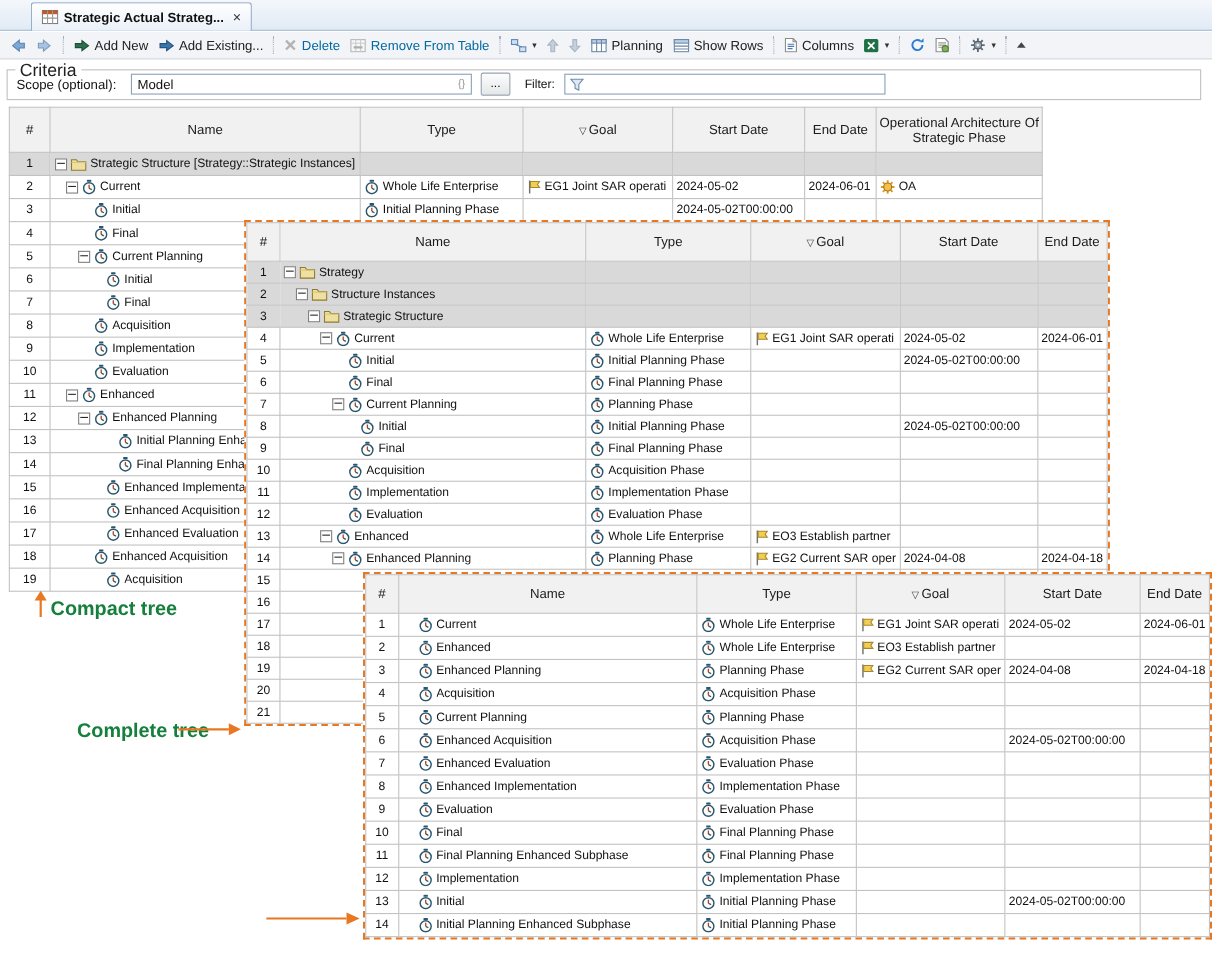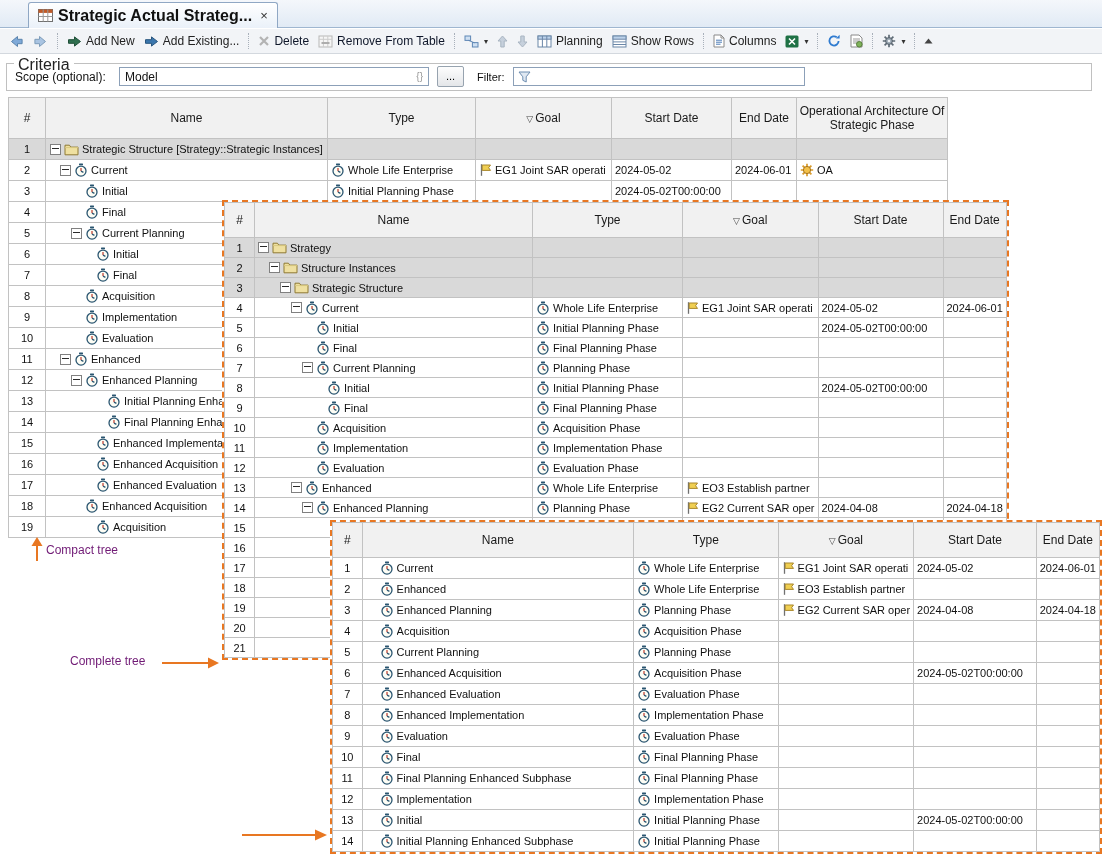--- a/index.html
+++ b/index.html
@@ -5,29 +5,29 @@
   html,body{margin:0;padding:0}
   body{width:1102px;height:867px;position:relative;overflow:hidden;background:#fff;
        font-family:"Liberation Sans",sans-serif;color:#111}
 
   
   .tabbar{position:absolute;left:0;top:0;width:1102px;height:28px;
           background:linear-gradient(#f4f7fb,#e1eaf5);border-bottom:1px solid #9fb6d0;box-sizing:border-box}
   .tab{position:absolute;left:28px;top:2px;height:26px;display:flex;align-items:center;gap:5px;
        padding:0 9px;background:linear-gradient(#ffffff,#eaf1f9);
        border:1px solid #8fa7c4;border-bottom:none;border-radius:3px 3px 0 0;box-sizing:border-box}
-  .tab-title{font-size:16px;font-weight:bold;white-space:nowrap}
+  .tab-title{font-size:12px;font-weight:bold;white-space:nowrap}
   .tab-close{font-size:13px;color:#333;margin-left:3px;line-height:1}
 
   
   .toolbar{position:absolute;left:0;top:29px;width:1102px;height:25px;background:#f2f4f7;
            border-bottom:1px solid #d3d8de;display:flex;align-items:center;padding:0 5px;
            box-sizing:border-box;font-size:12px;color:#222;gap:1px}
   .tbtn{display:inline-flex;align-items:center;gap:4px;padding:2px 4px;white-space:nowrap;border-radius:2px}
-  .tbtn.disabled{color:#0f172a}
+  .tbtn.disabled{color:#0369a1}
   .tsep{width:0;border-left:1px dotted #a8b0ba;height:16px;margin:0 4px}
   .dd{font-size:8px;color:#333;margin-left:1px}
   .ic{flex:none;display:inline-block;vertical-align:middle}
 
   
   .criteria{position:absolute;left:6px;top:63px;width:1086px;height:28px;border:1px solid #c0c0c0;
             background:#fff;box-sizing:border-box}
   .criteria-legend{position:absolute;left:7px;top:-8px;background:#fff;padding:0 4px;font-size:16px;color:#222}
   .scope-label{position:absolute;left:8px;top:50%;transform:translateY(-50%);font-size:12px}
   .scope-input{position:absolute;left:112px;top:3px;width:310px;height:19px;border:1px solid #8ca0b8;
@@ -57,21 +57,21 @@
   tr.gray td{background:#d9d9d9}
   td.num{text-align:center;color:#111}
   .ncell{display:flex;align-items:center;gap:3px;height:100%}
   .lbl{overflow:hidden;white-space:nowrap}
   .exp{flex:none;width:9px;height:9px;border:1px solid #808080;background:#fff;position:relative}
   .exp::after{content:"";position:absolute;left:1px;right:1px;top:3px;border-top:1px solid #2a2a2a}
   .expsp{flex:none;width:11px;height:1px}
   .sort{font-size:9px;color:#444;margin-right:2px}
 
   
-  .annot{position:absolute;z-index:4;color:#701a75;font-size:12px;font-weight:normal;white-space:nowrap}
+  .annot{position:absolute;z-index:4;color:#15803d;font-size:18px;font-weight:bold;white-space:nowrap}
   .arrow{position:absolute;z-index:4}
 </style>
 </head>
 <body>
 
 <div class="tabbar">
   <div class="tab">
     <svg width="15" height="13" viewBox="0 0 15 13">
         <rect x="0.5" y="0.5" width="14" height="12" fill="#ffffff" stroke="#707070"></rect>
         <rect x="0.5" y="0.5" width="14" height="3.4" fill="#bf5a28"></rect>

